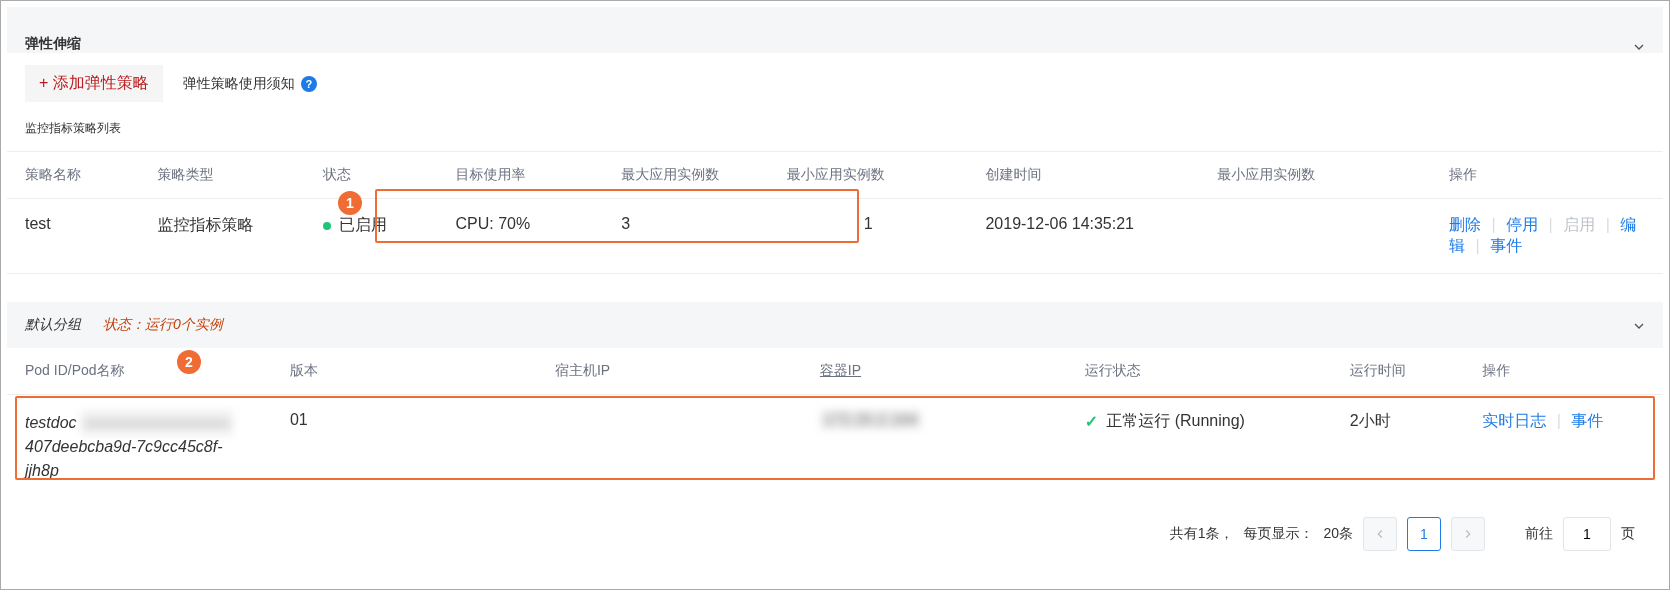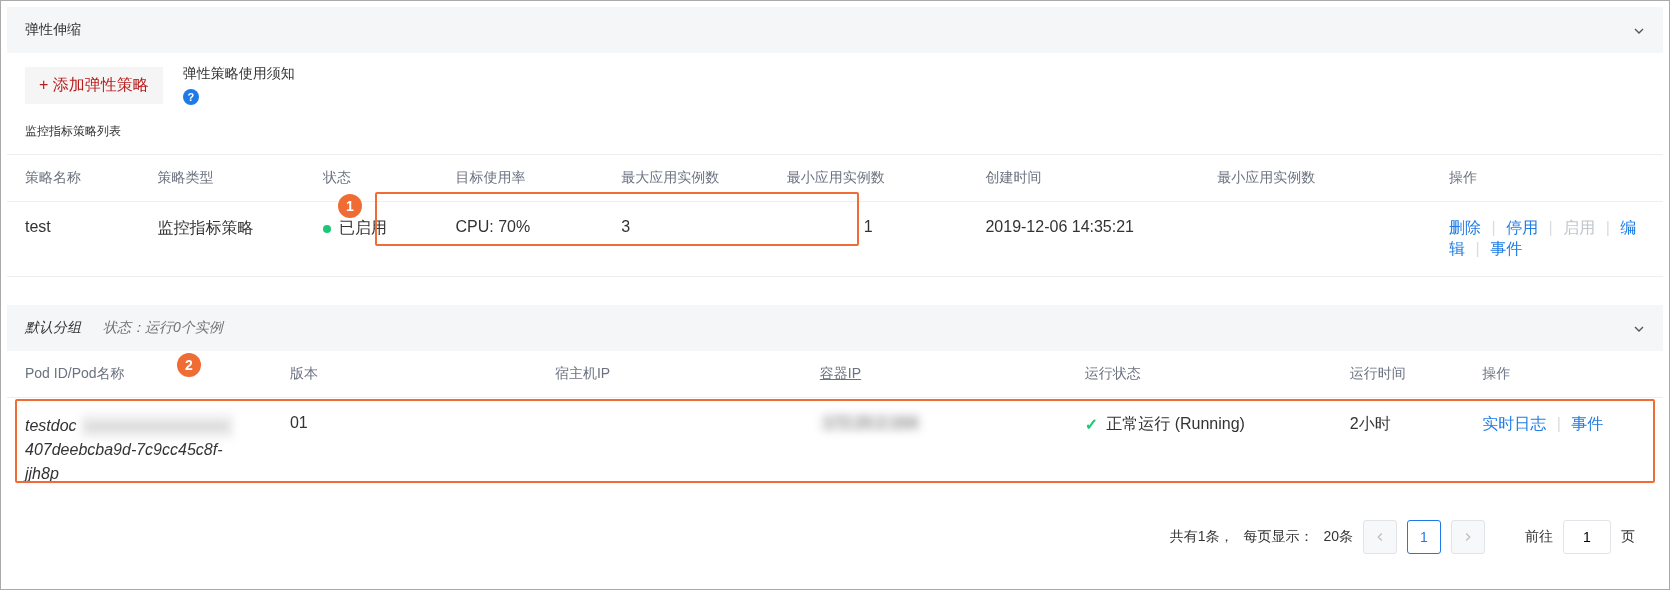--- a/index.html
+++ b/index.html
@@ -25,25 +25,26 @@
     height: 100%;
     box-sizing: border-box;
     padding: 4px;
   }
 
   
   .section-header {
     background: #f5f6f7;
     height: 46px;
     display: flex;
-    align-items: center;
+    align-items: flex-end;
     justify-content: space-between;
     padding: 0 18px;
     box-sizing: border-box;
     color: #333;
+    font-weight: bold;
   }
   .section-header .title { font-size: 14px; }
   .chevron {
     width: 14px; height: 14px; transform: rotate(0deg);
   }
   .chevron svg { display:block; }
 
   
   .toolbar {
     display: flex;
@@ -54,23 +55,23 @@
   .btn-add {
     background: #f5f5f5;
     color: #b91c1c;
     border: none;
     padding: 8px 14px;
     font-size: 16px;
     cursor: not-allowed;
   }
   .hint-row {
     display: flex;
+    align-items: center;
     gap: 6px;
     color: #333;
-    flex-direction: column;
   }
   .help-icon {
     width: 16px; height: 16px; border-radius: 50%;
     background: #1E7BE6; color: #fff;
     display: inline-flex; align-items: center; justify-content: center;
     font-size: 11px; font-weight: bold;
   }
 
   .subhead {
     padding: 8px 18px 14px 18px;
@@ -133,21 +134,21 @@
     margin-top: 28px;
     background:#f5f6f7;
     height:46px;
     display:flex;
     align-items:center;
     justify-content:space-between;
     padding:0 18px;
     font-style:italic;
   }
   .panel2-header .left { display:flex; gap:22px; }
-  .panel2-header .dim { color:#737373; }
+  .panel2-header .dim { color:#c2410c; }
 
   .table-wrap2 { position: relative; }
   .pod-head th { border-top:none; }
   .pod-row td { border-bottom: none; }
   .callout-box-2 {
     position:absolute;
     left:8px; right:8px;
     top:48px; height:80px;
     border:2px solid #EF6C34;
     border-radius:2px;

